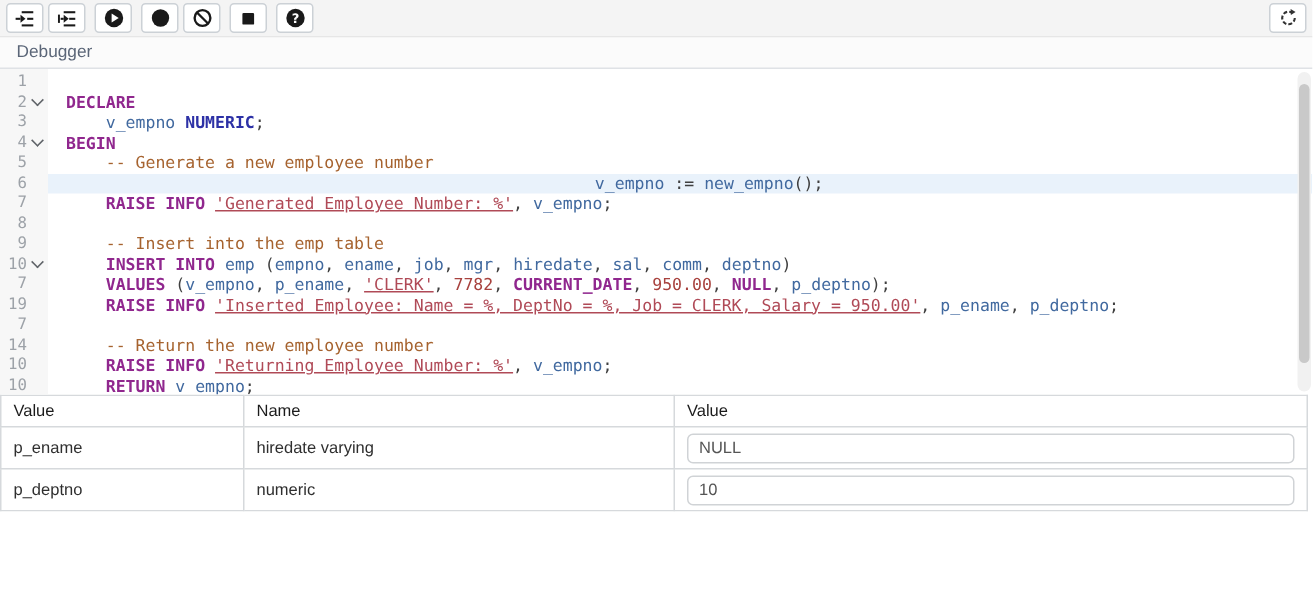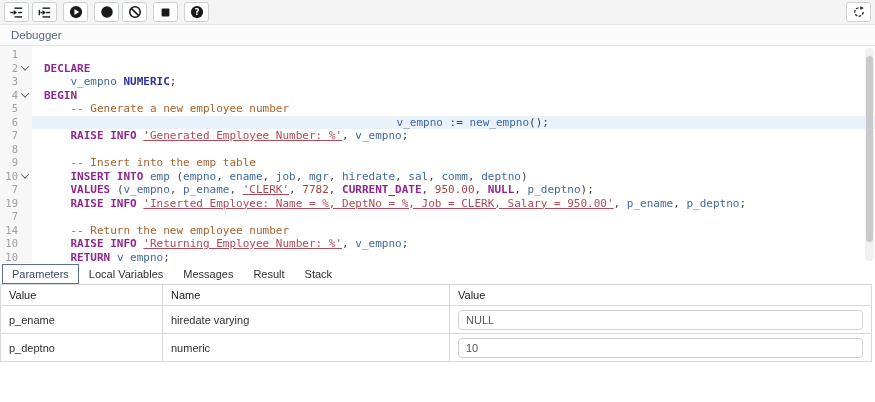--- a/index.html
+++ b/index.html
@@ -208,27 +208,20 @@
           <span class="lnum">10</span>
           <span class="fcol"></span>
         </div>
       </div>
     <div class="codearea"><div class="line"></div><div class="line"><span class="kw">DECLARE</span></div><div class="line"><span class="pln">    </span><span class="id">v_empno</span><span class="pln"> </span><span class="ty">NUMERIC</span><span class="pun">;</span></div><div class="line"><span class="kw">BEGIN</span></div><div class="line"><span class="pln">    </span><span class="cmt">-- Generate a new employee number</span></div><div class="line active"><span class="pln">    </span><span class="id">v_empno</span><span class="pln"> </span><span class="op">:=</span><span class="pln"> </span><span class="id">new_empno</span><span class="pun">();</span></div><div class="line"><span class="pln">    </span><span class="kw">RAISE INFO</span><span class="pln"> </span><span class="str">'Generated Employee Number: %'</span><span class="pun">, </span><span class="id">v_empno</span><span class="pun">;</span></div><div class="line"></div><div class="line"><span class="pln">    </span><span class="cmt">-- Insert into the emp table</span></div><div class="line"><span class="pln">    </span><span class="kw">INSERT INTO</span><span class="pln"> </span><span class="id">emp</span><span class="pln"> </span><span class="pun">(</span><span class="id">empno</span><span class="pun">, </span><span class="id">ename</span><span class="pun">, </span><span class="id">job</span><span class="pun">, </span><span class="id">mgr</span><span class="pun">, </span><span class="id">hiredate</span><span class="pun">, </span><span class="id">sal</span><span class="pun">, </span><span class="id">comm</span><span class="pun">, </span><span class="id">deptno</span><span class="pun">)</span></div><div class="line"><span class="pln">    </span><span class="kw">VALUES</span><span class="pln"> </span><span class="pun">(</span><span class="id">v_empno</span><span class="pun">, </span><span class="id">p_ename</span><span class="pun">, </span><span class="str">'CLERK'</span><span class="pun">, </span><span class="num">7782</span><span class="pun">, </span><span class="kw">CURRENT_DATE</span><span class="pun">, </span><span class="num">950.00</span><span class="pun">, </span><span class="kw">NULL</span><span class="pun">, </span><span class="id">p_deptno</span><span class="pun">);</span></div><div class="line"><span class="pln">    </span><span class="kw">RAISE INFO</span><span class="pln"> </span><span class="str">'Inserted Employee: Name = %, DeptNo = %, Job = CLERK, Salary = 950.00'</span><span class="pun">, </span><span class="id">p_ename</span><span class="pun">, </span><span class="id">p_deptno</span><span class="pun">;</span></div><div class="line"></div><div class="line"><span class="pln">    </span><span class="cmt">-- Return the new employee number</span></div><div class="line"><span class="pln">    </span><span class="kw">RAISE INFO</span><span class="pln"> </span><span class="str">'Returning Employee Number: %'</span><span class="pun">, </span><span class="id">v_empno</span><span class="pun">;</span></div><div class="line"><span class="pln">    </span><span class="kw">RETURN</span><span class="pln"> </span><span class="id">v_empno</span><span class="pun">;</span></div></div>
     <div class="vscroll">
       <div class="vthumb"></div>
     </div>
   </div>
 
-  <div class="panel-tabs">
-      <div class="ptab active">Parameters</div>
-      <div class="ptab">Local Variables</div>
-      <div class="ptab">Messages</div>
-      <div class="ptab">Result</div>
-      <div class="ptab">Stack</div>
-    </div>
 
   <div class="gridwrap">
     <table class="grid">
       <colgroup>
           <col style="width:162px">
           <col style="width:287px">
           <col>
         </colgroup>
       <thead>
           <tr>

